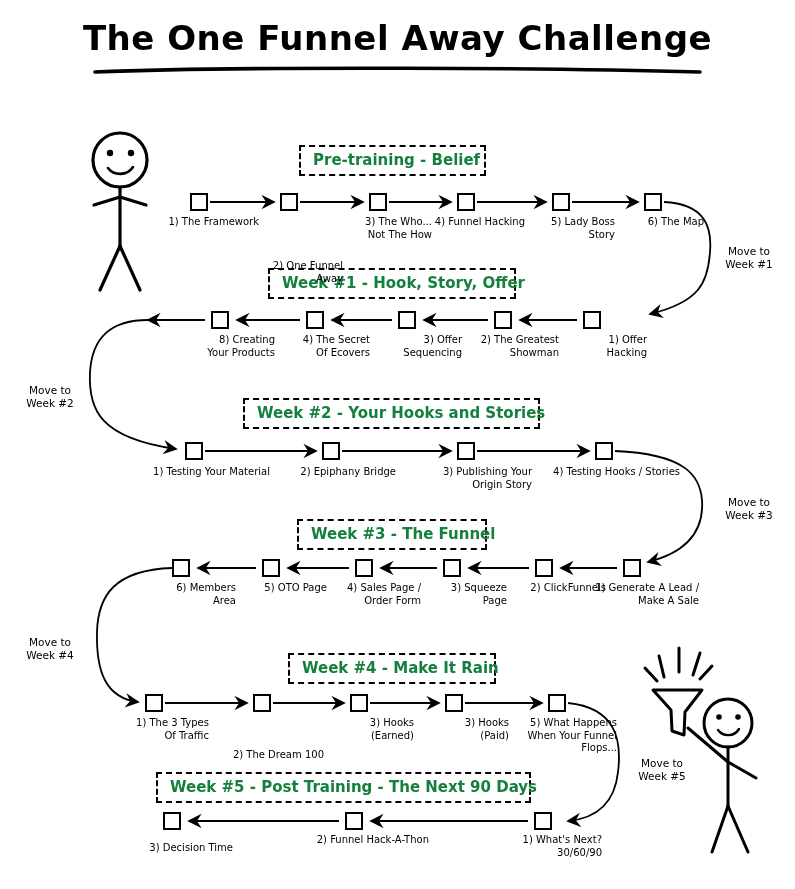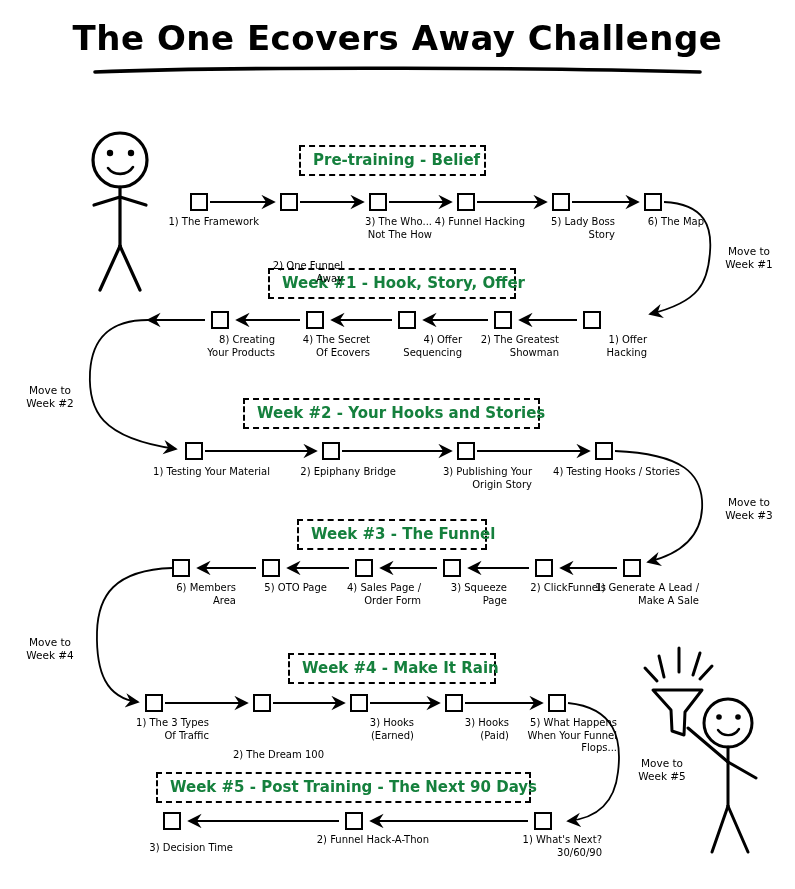--- a/index.html
+++ b/index.html
@@ -70,21 +70,21 @@
     border: 2.2px solid #000;
     background: #fff;
     box-sizing: border-box;
   }
 </style>
 </head>
 <body>
 
 <div id="page">
 
-  <div class="title">The One Ecovers Away Challenge</div>
+  <div class="title">The One Funnel Away Challenge</div>
   <svg id="svg-layer" viewBox="0 0 795 889">
     <defs>
       <marker id="arrow" markerWidth="9" markerHeight="9" refX="7" refY="4" orient="auto">
         <path d="M0,0 L8,4 L0,8 L2.6,4 Z" fill="#000"></path>
       </marker>
     </defs>
 
     <path d="M95,72 C250,66 560,68 700,72" stroke="#000" stroke-width="3.6" fill="none" stroke-linecap="round"></path>
 
     <circle cx="120" cy="160" r="27" stroke="#000" stroke-width="3.2" fill="none"></circle>
@@ -202,21 +202,21 @@
 Not The How</div>
   <div class="node-label" style="left:409px;top:216px;width:116px;">4) Funnel Hacking</div>
   <div class="node-label" style="left:505px;top:216px;width:110px;">5) Lady Boss
 Story</div>
   <div class="node-label" style="left:602px;top:216px;width:102px;">6) The Map</div>
 
   <div class="node-label" style="left:165px;top:334px;width:110px;">8) Creating
 Your Products</div>
   <div class="node-label" style="left:260px;top:334px;width:110px;">4) The Secret
 Of Ecovers</div>
-  <div class="node-label" style="left:352px;top:334px;width:110px;">4) Offer
+  <div class="node-label" style="left:352px;top:334px;width:110px;">3) Offer
 Sequencing</div>
   <div class="node-label" style="left:447px;top:334px;width:112px;">2) The Greatest
 Showman</div>
   <div class="node-label" style="left:537px;top:334px;width:110px;">1) Offer
 Hacking</div>
 
   <div class="node-label" style="left:118px;top:466px;width:152px;">1) Testing Your Material</div>
   <div class="node-label" style="left:266px;top:466px;width:130px;">2) Epiphany Bridge</div>
   <div class="node-label" style="left:400px;top:466px;width:132px;">3) Publishing Your
 Origin Story</div>

